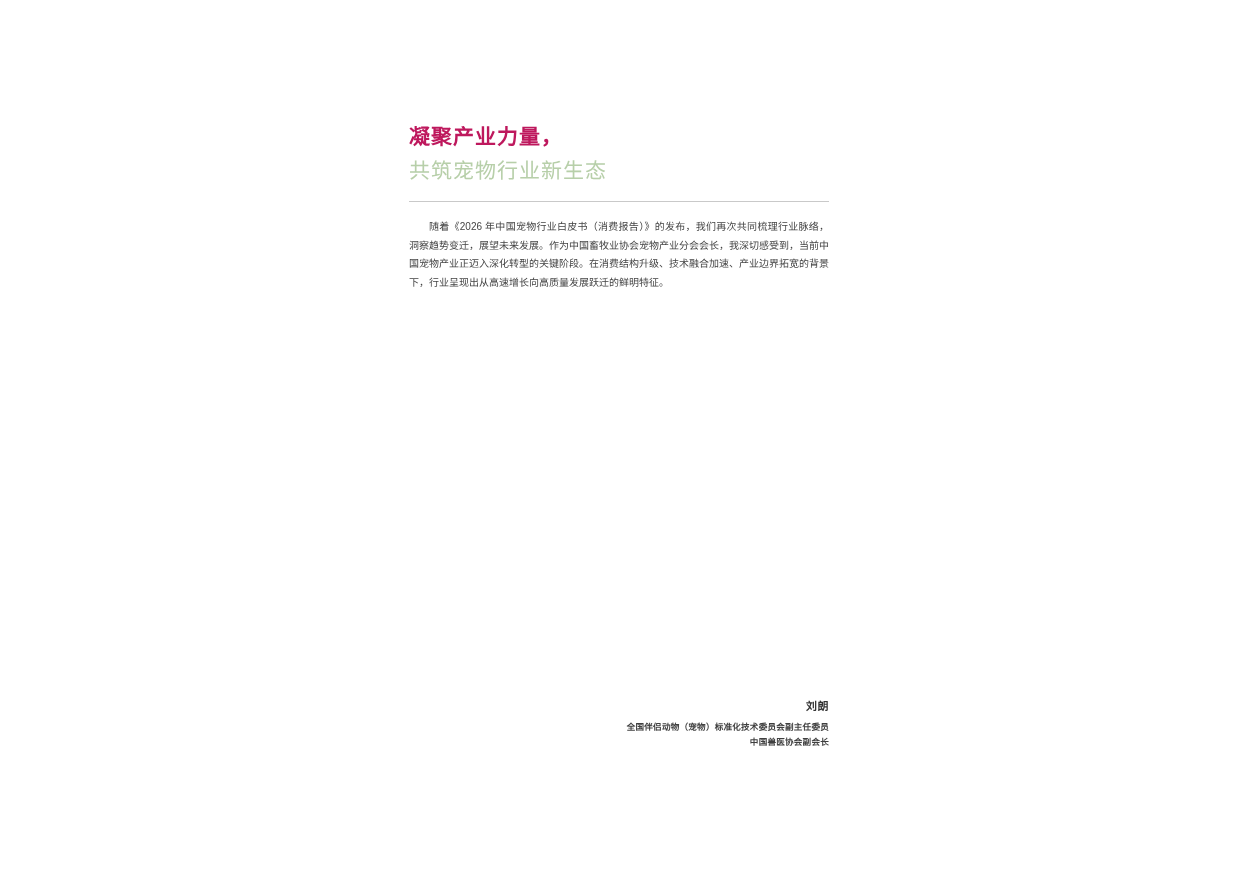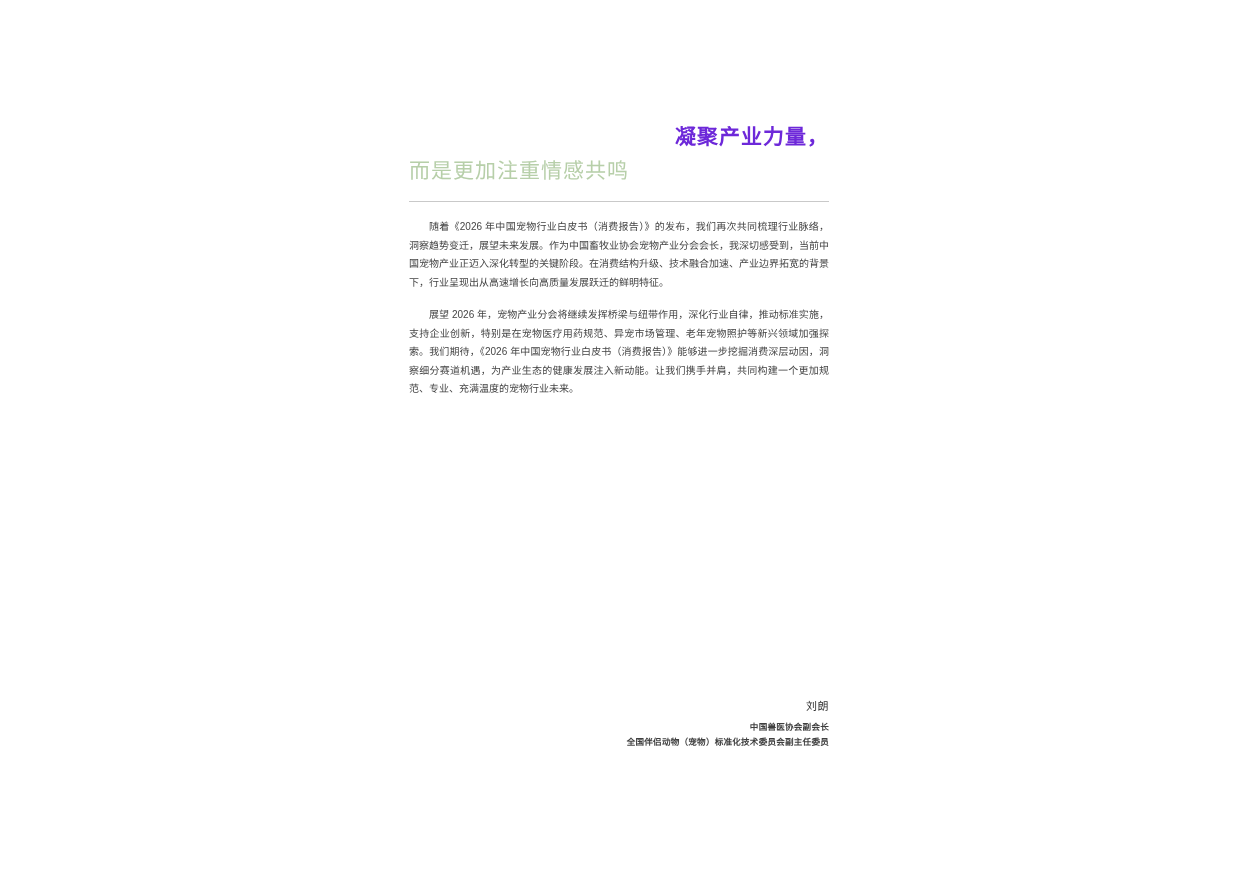--- a/index.html
+++ b/index.html
@@ -25,25 +25,24 @@
     left: 409px;
     top: 120px;
     width: 420px;
   }
   .title-block {
     margin: 0 0 10px 0;
   }
   .title-line1 {
     font-size: 21px;
     font-weight: bold;
-    color: #6d28d9;
+    color: #be185d;
     letter-spacing: 1px;
     line-height: 1.6;
     margin: 0;
-    text-align: right;
   }
   .title-line2 {
     font-size: 21px;
     font-weight: normal;
     color: #b7cfa9;
     letter-spacing: 1px;
     line-height: 1.6;
     margin: 0;
   }
   .divider {
@@ -63,21 +62,21 @@
   }
   .signature {
     position: absolute;
     left: 409px;
     top: 697px;
     width: 420px;
     text-align: right;
   }
   .sig-name {
     font-size: 11px;
-    font-weight: normal;
+    font-weight: bold;
     color: #333333;
     margin: 0 0 7px 0;
     letter-spacing: 0.5px;
   }
   .sig-role {
     font-size: 8.6px;
     font-weight: bold;
     color: #3f3f3f;
     line-height: 1.75;
     margin: 0;
@@ -86,31 +85,30 @@
 </style>
 </head>
 <body>
 
 <div class="page">
 
   <div class="content">
 
     <div class="title-block">
       <div class="title-line1">凝聚产业力量，</div>
-      <div class="title-line2">而是更加注重情感共鸣</div>
+      <div class="title-line2">共筑宠物行业新生态</div>
     </div>
 
     <div class="divider"></div>
 
     <div class="body-text">
       <p>随着《2026 年中国宠物行业白皮书（消费报告）》的发布，我们再次共同梳理行业脉络，洞察趋势变迁，展望未来发展。作为中国畜牧业协会宠物产业分会会长，我深切感受到，当前中国宠物产业正迈入深化转型的关键阶段。在消费结构升级、技术融合加速、产业边界拓宽的背景下，行业呈现出从高速增长向高质量发展跃迁的鲜明特征。</p>
-      <p>展望 2026 年，宠物产业分会将继续发挥桥梁与纽带作用，深化行业自律，推动标准实施，支持企业创新，特别是在宠物医疗用药规范、异宠市场管理、老年宠物照护等新兴领域加强探索。我们期待，《2026 年中国宠物行业白皮书（消费报告）》能够进一步挖掘消费深层动因，洞察细分赛道机遇，为产业生态的健康发展注入新动能。让我们携手并肩，共同构建一个更加规范、专业、充满温度的宠物行业未来。</p>
     </div>
 
   </div>
 
   <div class="signature">
     <div class="sig-name">刘朗</div>
+    <div class="sig-role">全国伴侣动物（宠物）标准化技术委员会副主任委员</div>
     <div class="sig-role">中国兽医协会副会长</div>
-    <div class="sig-role">全国伴侣动物（宠物）标准化技术委员会副主任委员</div>
   </div>
 
 </div>
 
 </body></html>

